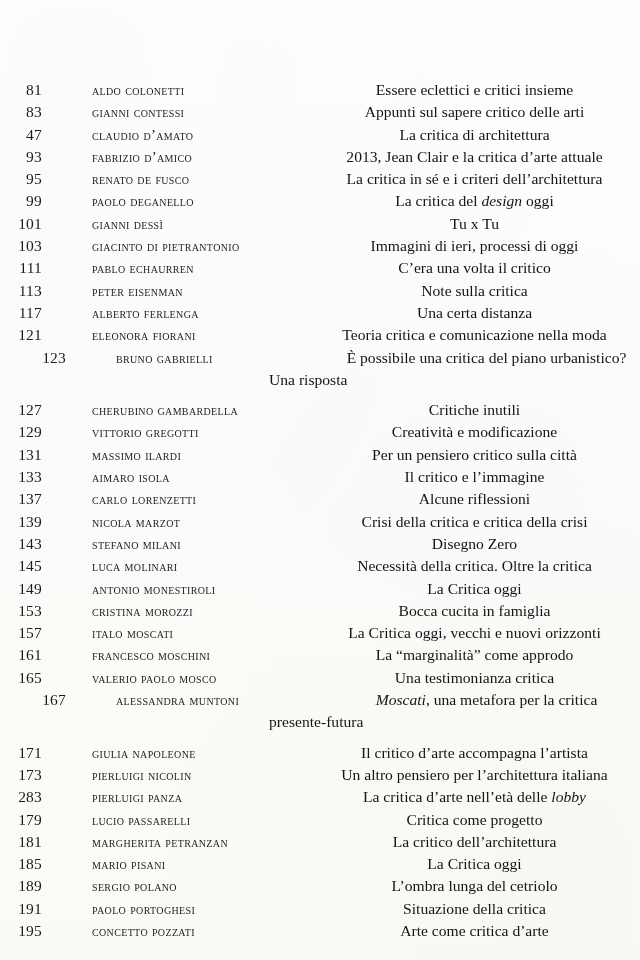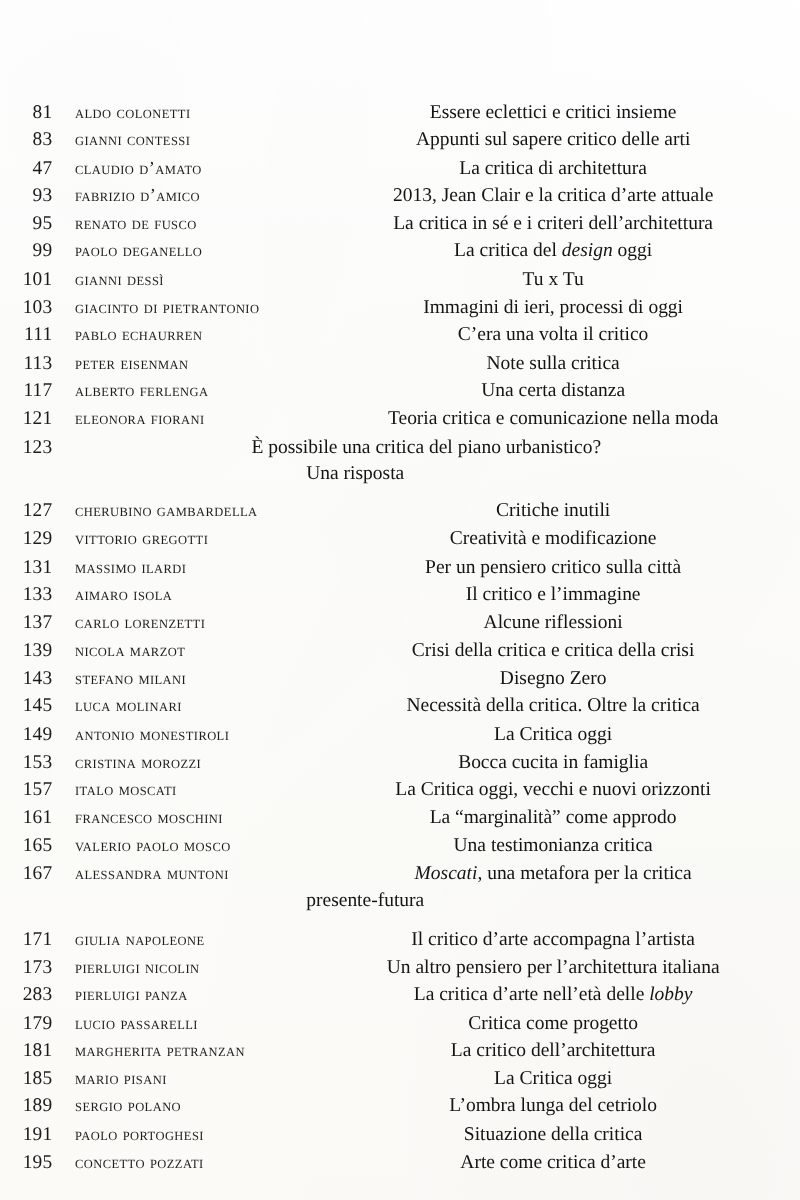--- a/index.html
+++ b/index.html
@@ -38,20 +38,21 @@
     list-style: none;
   }
   .entry {
     display: block;
     position: relative;
     min-height: 21.3px;
   }
   .entry-main {
     display: flex;
     align-items: baseline;
+    gap: 32px;
   }
   .page-num {
     width: 42px;
     min-width: 42px;
     text-align: right;
     font-size: 15.5px;
     line-height: 21.3px;
     letter-spacing: 0.2px;
     color: #1b1b1b;
   }
@@ -79,20 +80,21 @@
     margin-left: 245px;
     font-size: 15.6px;
     line-height: 21.3px;
     color: #141414;
   }
   .title i, .title-cont i {
     font-style: italic;
   }
   .entry.has-gap-after {
     margin-bottom: 9px;
+    margin-left: 24px;
   }
   .toc-offset-top { height: 79px; }
 </style>
 </head>
 <body>
 
 <div class="paper-texture"></div>
 
 <div class="toc">
   <div class="toc-offset-top"></div>
@@ -177,20 +179,21 @@
       <li class="entry">
         <div class="entry-main">
           <span class="page-num">121</span>
           <span class="author">Eleonora Fiorani</span>
           <span class="title">Teoria critica e comunicazione nella moda</span>
         </div>
       </li>
       <li class="entry has-gap-after">
         <div class="entry-main">
           <span class="page-num">123</span>
+          <span class="author">Bruno Gabrielli</span>
           <span class="title">È possibile una critica del piano urbanistico?</span>
         </div>
         <div class="title-cont">Una risposta</div>
       </li>
       <li class="entry">
         <div class="entry-main">
           <span class="page-num">127</span>
           <span class="author">Cherubino Gambardella</span>
           <span class="title">Critiche inutili</span>
         </div>

